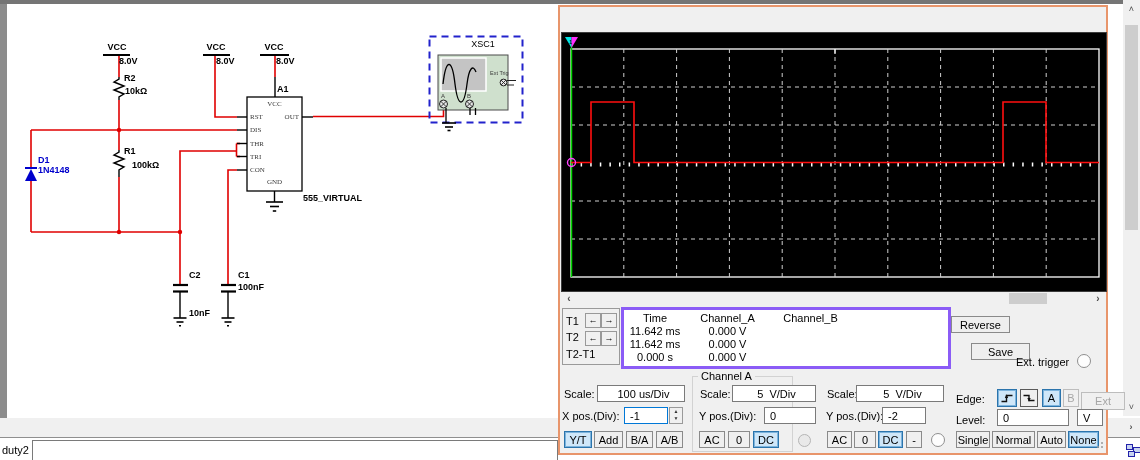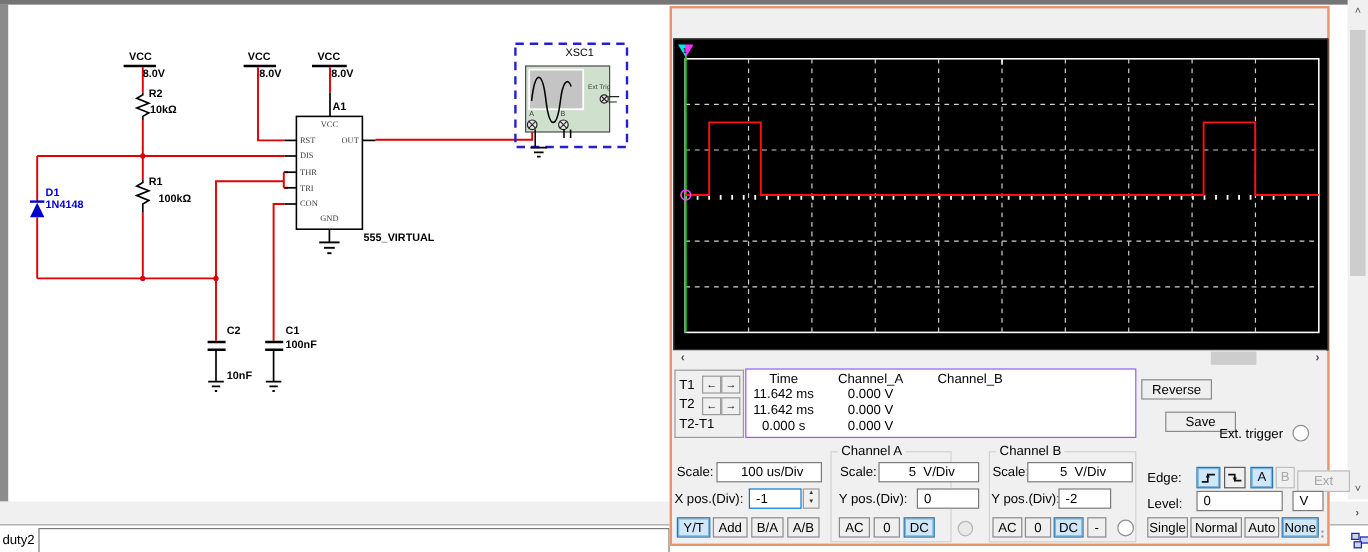--- a/index.html
+++ b/index.html
@@ -19,21 +19,21 @@
   .titlebar{left:0;top:0;width:546px;height:23px;background:#ffffff;border-bottom:1px solid #f0c9a5;}
   .titletxt{left:9px;top:4px;font-size:12px;color:#1a1a1a;}
   .closex{left:522px;top:2px;width:20px;height:19px;text-align:center;font-size:13px;color:#333;line-height:19px;cursor:default;}
   .disp{left:1px;top:25px;width:544px;height:258px;background:#000;border:1px solid #3c3c3c;}
   .hscroll{left:1px;top:285px;width:544px;height:13px;background:#f0f0f0;}
   .hsarrow{position:absolute;top:0;width:12px;height:13px;font-size:10px;font-weight:bold;color:#4a4a4a;text-align:center;line-height:13px;}
   .hsthumb{position:absolute;left:448px;top:1px;width:38px;height:11px;background:#cdcdcd;}
   .cursbox{left:2px;top:301px;width:56px;height:55px;background:#f0f0f0;border:1px solid #9a9a9a;}
   .ctxt{position:absolute;font-size:11px;color:#000;}
   .abtn{position:absolute;width:14px;height:13px;background:#f0f0f0;border:1px solid #999;font-size:9px;font-weight:bold;text-align:center;line-height:12px;color:#000;}
-  .rtable{left:61px;top:300px;width:324px;height:56px;background:#fff;border:1px solid #8b5cf6;font-size:11px;}
+  .rtable{left:61px;top:300px;width:324px;height:56px;background:#fff;border:3px solid #8b5cf6;font-size:11px;}
   .rrow{position:absolute;left:0;width:324px;height:13px;display:flex;}
   .rcell{width:83px;text-align:center;}
   .rcell.c1{width:62px;}
   .pushbtn{position:absolute;height:17px;background:#efefef;border:1px solid #8a8a8a;font-size:11px;text-align:center;line-height:16px;color:#000;box-sizing:border-box;}
   .pushbtn.big{width:59px;}
   .pushbtn.sel{background:#cfe7f9;border:1px solid #2b74ac;box-shadow:inset 0 0 0 1px #7db4dd;}
   .pushbtn.dis{color:#a6a6a6;border-color:#bdbdbd;background:#f0f0f0;}
   .grp{position:absolute;top:369px;height:76px;border:1px solid #d2d2d2;box-sizing:border-box;}
   .grplbl{position:absolute;top:-7px;left:5px;background:#f0f0f0;padding:0 3px;font-size:11px;color:#000;}
   .flbl{position:absolute;font-size:11px;color:#000;white-space:nowrap;}
@@ -306,23 +306,20 @@
     </div>
     <span class="flbl" style="left:140px;top:381px;">Scale:</span>
     <div class="field" style="left:172px;top:378px;width:84px;text-align:center;white-space:pre;">5  V/Div</div>
     <span class="flbl" style="left:139px;top:403px;">Y pos.(Div):</span>
     <div class="field" style="left:204px;top:400px;width:52px;">0</div>
     <div class="pushbtn" style="left:139px;top:424px;width:26px;">AC</div>
     <div class="pushbtn" style="left:168px;top:424px;width:22px;">0</div>
     <div class="pushbtn sel" style="left:193px;top:424px;width:26px;">DC</div>
     <span class="radio" style="left:238px;top:427px;border-color:#b5b5b5;background:#e9e9e9;"></span>
 
-    <div class="grp" style="left:264px;width:123px;">
-      <span class="grplbl">Channel B</span>
-    </div>
     <span class="flbl" style="left:267px;top:381px;">Scale:</span>
     <div class="field" style="left:296px;top:378px;width:88px;text-align:center;white-space:pre;">5  V/Div</div>
     <span class="flbl" style="left:266px;top:403px;">Y pos.(Div):</span>
     <div class="field" style="left:322px;top:400px;width:44px;">-2</div>
     <div class="pushbtn" style="left:267px;top:424px;width:25px;">AC</div>
     <div class="pushbtn" style="left:294px;top:424px;width:22px;">0</div>
     <div class="pushbtn sel" style="left:318px;top:424px;width:25px;">DC</div>
     <div class="pushbtn" style="left:346px;top:424px;width:16px;">-</div>
     <span class="radio" style="left:371px;top:426px;width:12px;height:12px;"></span>
 

